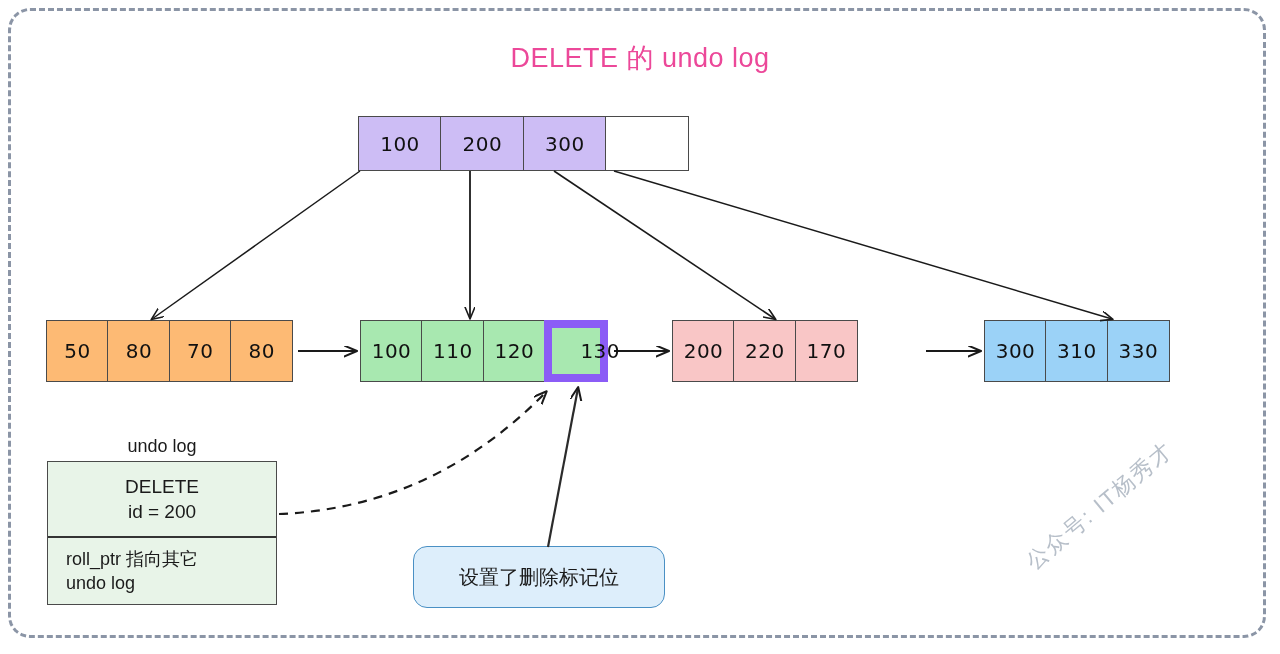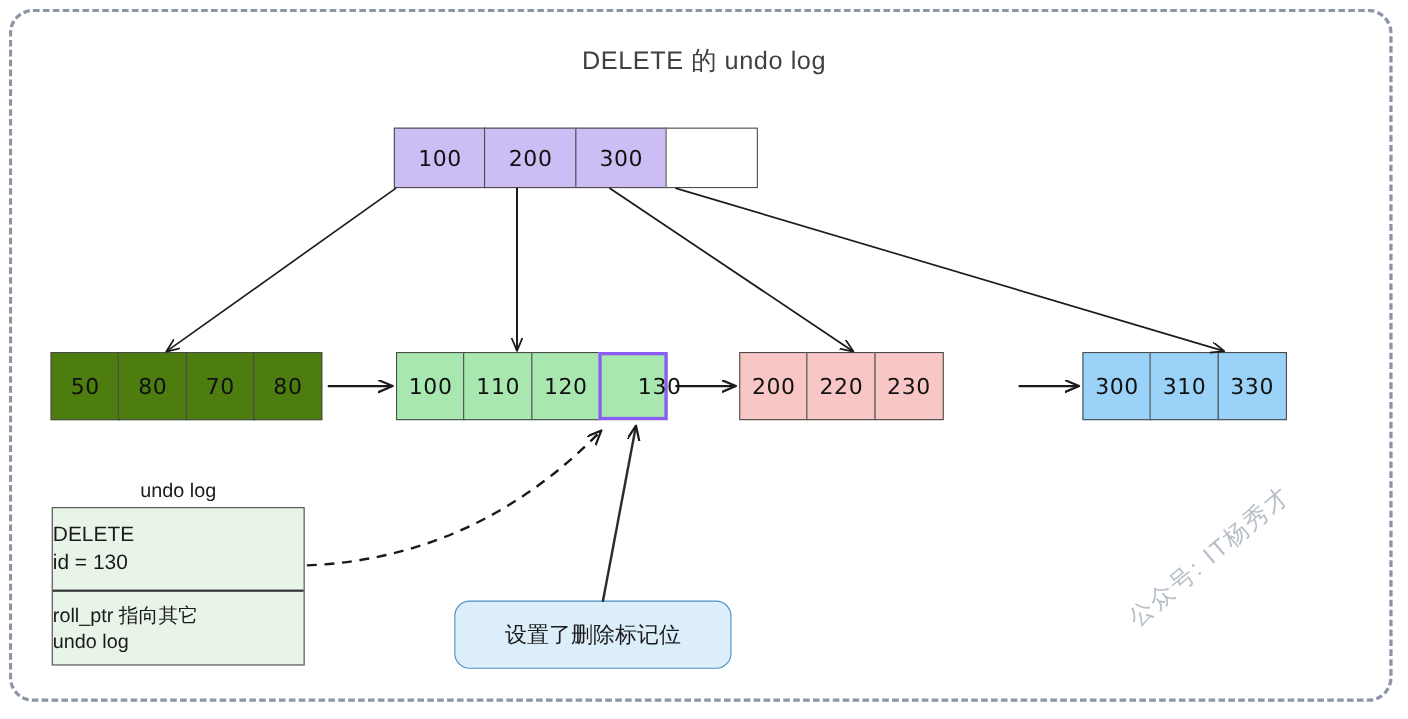--- a/index.html
+++ b/index.html
@@ -27,22 +27,22 @@
     border: 3px dashed #8b95a6;
     border-radius: 22px;
     box-sizing: border-box;
   }
   #diagram-title {
     position: absolute;
     left: 0;
     top: 40px;
     width: 1280px;
     text-align: center;
-    font-size: 23px;
-    color: #404040;
+    font-size: 27px;
+    color: #ec4899;
     font-family: "Liberation Sans", sans-serif;
     letter-spacing: 0.5px;
   }
   
   #connectors {
     position: absolute;
     left: 0;
     top: 0;
     width: 1280px;
     height: 654px;
@@ -62,33 +62,33 @@
     align-items: center;
     justify-content: center;
     font-family: "DejaVu Sans", sans-serif;
     font-size: 20px;
     color: #111111;
     letter-spacing: 0.5px;
   }
   .cell + .cell { margin-left: -1.6px; }
   .cell.empty { background: #ffffff; }
   .cell.highlight {
-    border: 3px solid #8b5cf6;
+    border: 8px solid #8b5cf6;
     z-index: 3;
     padding-left: 48px;
   }
   .root-row { left: 358px; top: 116px; height: 55px; }
   .root-row .cell { width: 84px; height: 55px; background: #cdbdf5; }
   .root-row .cell.empty { width: 84px; background: #ffffff; }
 
   .leaf-row { top: 320px; height: 62px; }
   .leaf-row .cell { height: 62px; }
 
   #leaf-a { left: 46px; }
-  #leaf-a .cell { width: 63px; background: #4d7c0f; }
+  #leaf-a .cell { width: 63px; background: #fdba74; }
   #leaf-b { left: 360px; }
   #leaf-b .cell { width: 63px; background: #a8e8b0; }
   #leaf-c { left: 672px; }
   #leaf-c .cell { width: 63px; background: #f9c6c6; }
   #leaf-d { left: 984px; }
   #leaf-d .cell { width: 63px; background: #9bd2f7; }
 
   
   #undo-log-caption {
     position: absolute;
@@ -108,33 +108,34 @@
     box-sizing: border-box;
     border: 1.6px solid #4a4a4a;
     background: #e8f4e8;
   }
   #undo-log-top {
     box-sizing: border-box;
     height: 76px;
     border-bottom: 2.2px solid #333333;
     display: flex;
     flex-direction: column;
+    align-items: center;
     justify-content: center;
     font-size: 19px;
     color: #1a1a1a;
     line-height: 1.32;
   }
   #undo-log-bottom {
     box-sizing: border-box;
     height: 66px;
     display: flex;
     flex-direction: column;
     align-items: flex-start;
     justify-content: center;
-    padding-left: 0;
+    padding-left: 18px;
     font-size: 18px;
     color: #1a1a1a;
     line-height: 1.35;
   }
   
   #callout-box {
     position: absolute;
     left: 413px;
     top: 546px;
     width: 252px;
@@ -190,34 +191,34 @@
   <div class="node-row leaf-row" id="leaf-b">
     <div class="cell">100</div>
     <div class="cell">110</div>
     <div class="cell">120</div>
     <div class="cell highlight">130</div>
   </div>
 
   <div class="node-row leaf-row" id="leaf-c">
     <div class="cell">200</div>
     <div class="cell">220</div>
-    <div class="cell">230</div>
+    <div class="cell">170</div>
   </div>
 
   <div class="node-row leaf-row" id="leaf-d">
     <div class="cell">300</div>
     <div class="cell">310</div>
     <div class="cell">330</div>
   </div>
 
   <div id="undo-log-caption">undo log</div>
   <div id="undo-log-box">
     <div id="undo-log-top">
       <div>DELETE</div>
-      <div>id = 130</div>
+      <div>id = 200</div>
     </div>
     <div id="undo-log-bottom">
       <div>roll_ptr 指向其它</div>
       <div>undo log</div>
     </div>
   </div>
 
   <div id="callout-box">
     <span>设置了删除标记位</span>
   </div>

